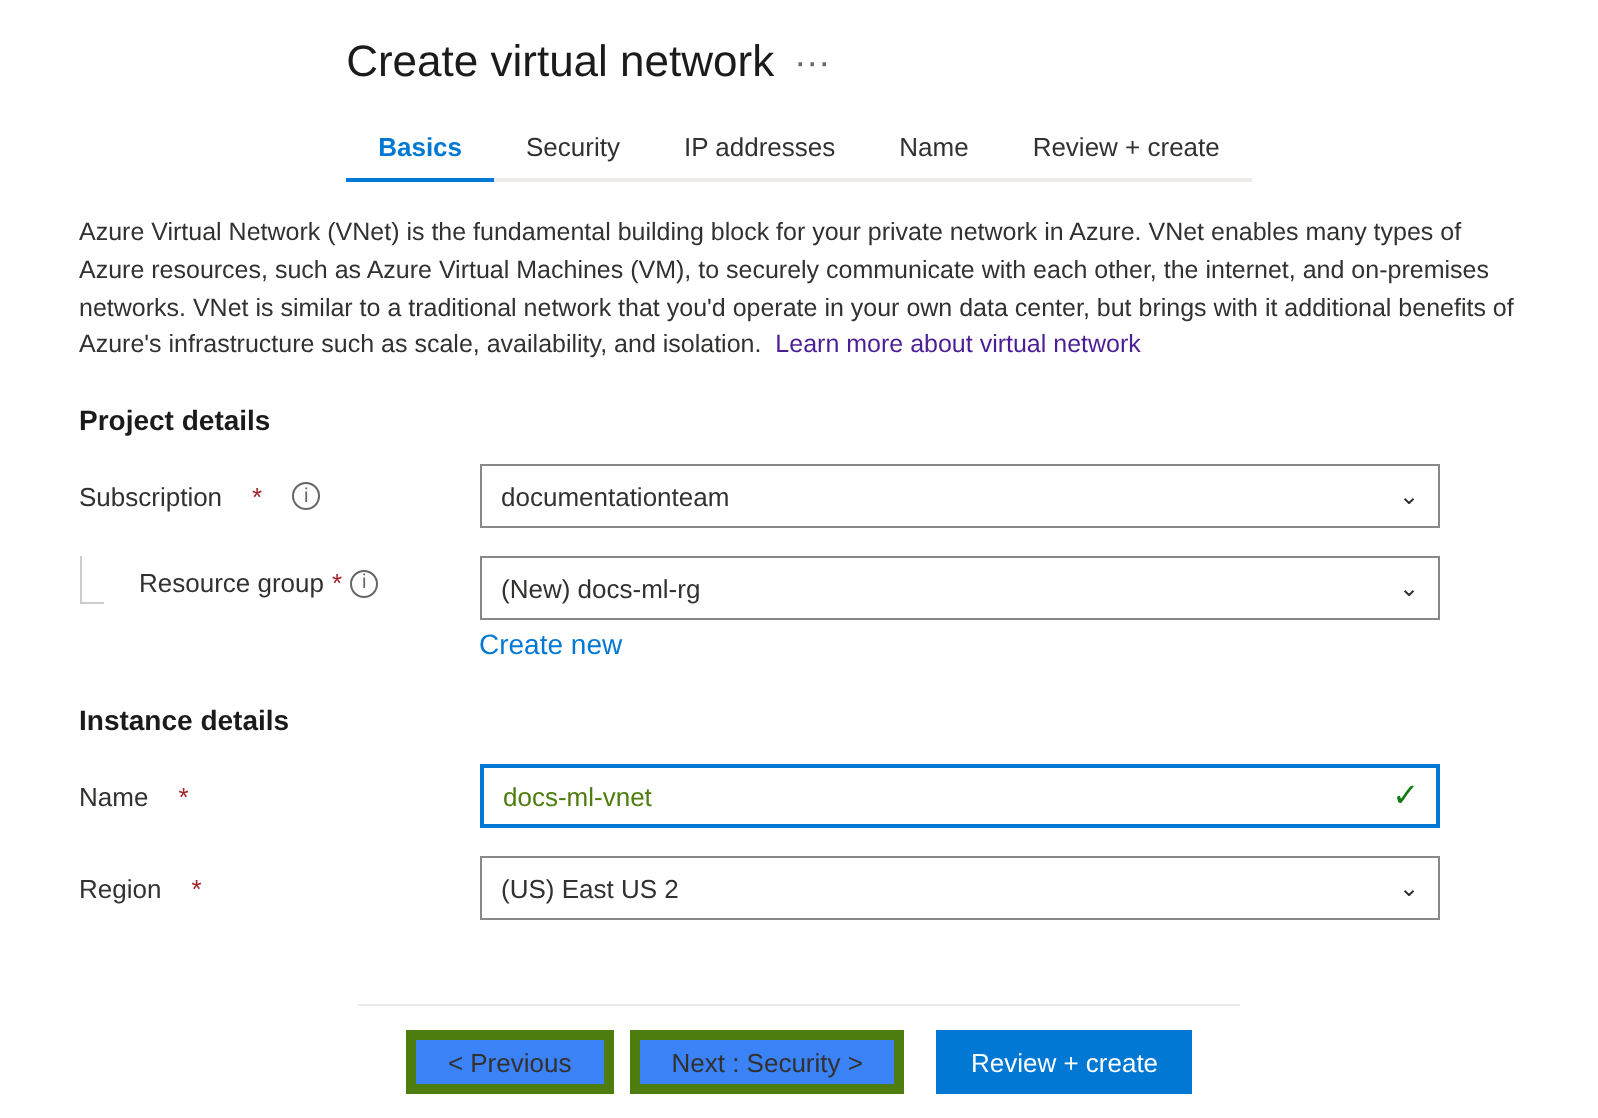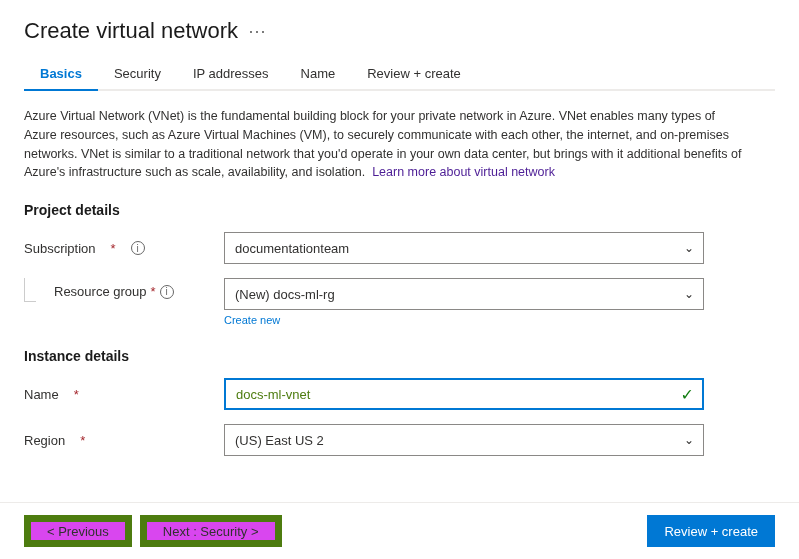--- a/index.html
+++ b/index.html
@@ -9,20 +9,21 @@
       color: #323130;
       background: #fff;
       width: 799px;
       height: 559px;
       overflow: hidden;
     }
     .page-container {
       display: flex;
       flex-direction: column;
       height: 100%;
+      align-items: center;
     }
     .header {
       padding: 18px 24px 0 24px;
     }
     .title-row {
       display: flex;
       align-items: center;
       gap: 10px;
       margin-bottom: 14px;
     }
@@ -184,42 +185,42 @@
     }
     .rg-label-wrapper {
       width: 170px;
       display: flex;
       align-items: center;
       gap: 4px;
       padding-top: 6px;
     }
     .create-new-link {
       color: #0078d4;
-      font-size: 11px;
+      font-size: 14px;
       cursor: pointer;
       text-decoration: none;
       display: block;
       margin-left: 200px;
       margin-top: 2px;
     }
     .footer {
       border-top: 1px solid #edebe9;
       padding: 12px 24px;
       display: flex;
       align-items: center;
       gap: 8px;
       background: #fff;
     }
     .btn {
       height: 32px;
       padding: 0 16px;
       font-size: 13px;
       cursor: pointer;
-      border: 7px solid #4d7c0f;
-      background: #d946ef;
+      border: 5px solid #4d7c0f;
+      background: #3b82f6;
       color: #323130;
       white-space: nowrap;
     }
     .btn-primary {
       background: #0078d4;
       color: #fff;
       border: 1px solid #0078d4;
     }
     .divider { flex: 1; }
   </style>

